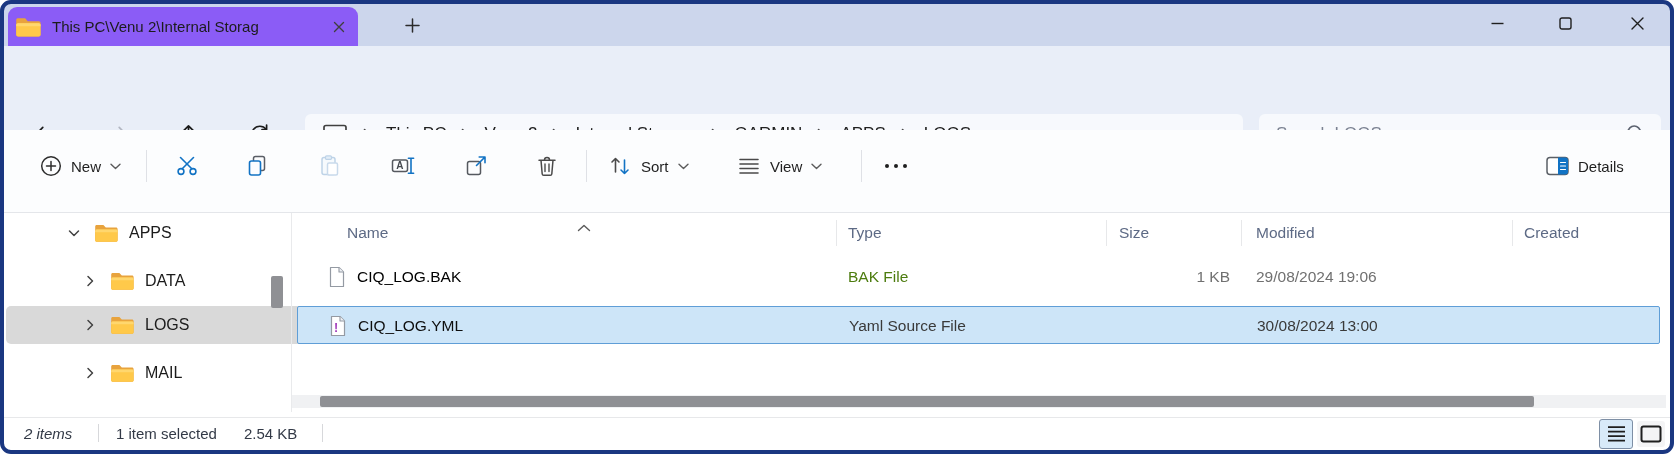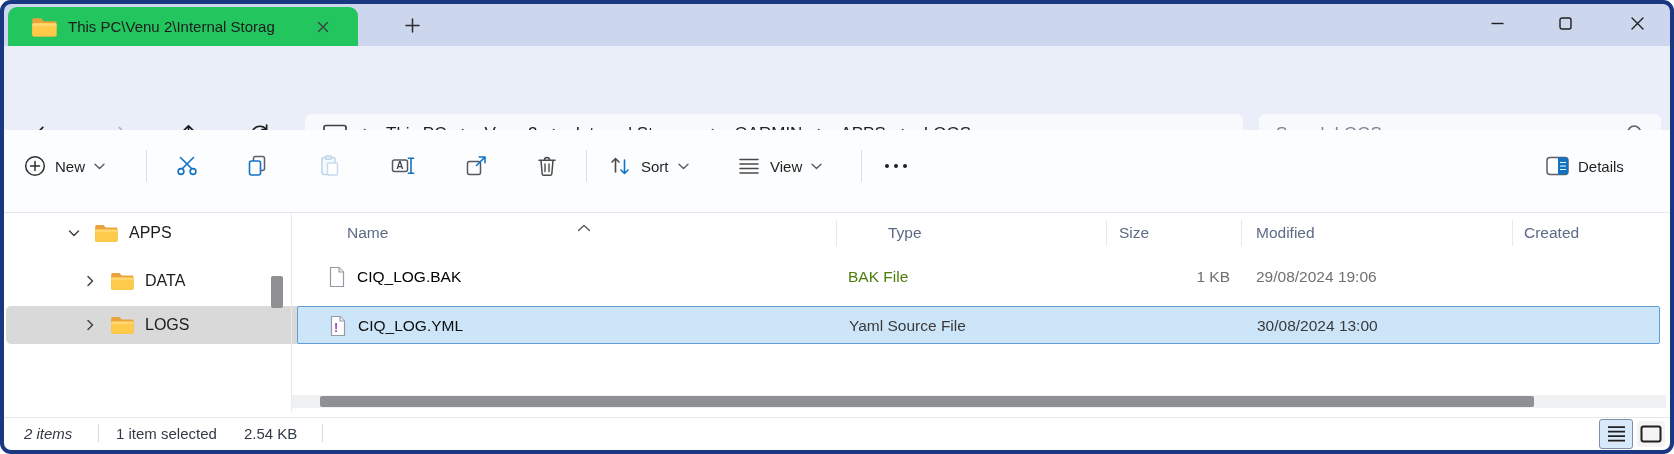--- a/index.html
+++ b/index.html
@@ -3,22 +3,22 @@
 <meta charset="utf-8">
 <style>
   html,body{margin:0;padding:0;background:#fff;}
   body{width:1674px;height:454px;position:relative;overflow:hidden;
        font-family:"Liberation Sans","DejaVu Sans",sans-serif;color:#1f1f1f;}
   .window{position:absolute;left:0;top:0;width:1674px;height:454px;border-radius:11px;overflow:hidden;background:#fff;}
   .frame{position:absolute;left:0;top:0;width:1674px;height:454px;border:4px solid #1a3781;border-radius:11px;box-sizing:border-box;pointer-events:none;z-index:60;}
 
   
   .tabbar{position:absolute;left:0;top:0;width:100%;height:46px;background:#ccd6ec;}
-  .tab{position:absolute;left:8px;top:7px;width:350px;height:39px;background:#22c55e;border-radius:9px 9px 0 0;
-       display:flex;align-items:center;padding:0 24px;box-sizing:border-box;}
+  .tab{position:absolute;left:8px;top:7px;width:350px;height:39px;background:#8b5cf6;border-radius:9px 9px 0 0;
+       display:flex;align-items:center;padding:0 8px;box-sizing:border-box;}
   .tab-title{margin-left:11px;font-size:15px;color:#1c1c1c;white-space:nowrap;overflow:hidden;width:226px;}
   .tab-close{margin-left:auto;width:22px;height:22px;display:flex;align-items:center;justify-content:center;border-radius:4px;}
   .newtab{position:absolute;left:398px;top:14px;width:28px;height:22px;display:flex;align-items:center;justify-content:center;}
   .wc{position:absolute;top:10px;width:42px;height:26px;display:flex;align-items:center;justify-content:center;}
 
   
   .navbar{position:absolute;left:0;top:46px;width:100%;height:84px;background:#e9eef8;}
   .navbtn{position:absolute;top:70px;width:36px;height:36px;display:flex;align-items:center;justify-content:center;border-radius:5px;}
   .crumbbar{position:absolute;left:305px;top:68px;width:938px;height:40px;background:#f7f9fd;border-radius:6px;
             display:flex;align-items:center;gap:15px;padding:0 17px;box-sizing:border-box;font-size:17px;color:#202020;}
@@ -192,21 +192,21 @@
         <svg width="20" height="20" viewBox="0 0 20 20">
           <circle cx="8.2" cy="8.2" r="6.2" fill="none" stroke="#5c6270" stroke-width="1.6"></circle>
           <path d="M12.8 12.8 L18 18" stroke="#5c6270" stroke-width="1.6" stroke-linecap="round"></path>
         </svg>
       </span>
     </div>
   </div>
 
   <div class="toolbar"></div>
 
-  <div class="tgroup" style="left:14px;align-items:center;">
+  <div class="tgroup" style="left:30px;align-items:center;">
     <svg width="22" height="22" viewBox="0 0 22 22">
       <circle cx="11" cy="11" r="9.3" fill="none" stroke="#2e2e2e" stroke-width="1.5"></circle>
       <path d="M11 6.5 V15.5 M6.5 11 H15.5" stroke="#2e2e2e" stroke-width="1.5" stroke-linecap="round"></path>
     </svg>
     <span class="tlabel">New</span>
     <svg width="11" height="7" viewBox="0 0 11 7">
         <path d="M1 1.3 L5.5 5.6 L10 1.3" fill="none" stroke="#5c5c5c" stroke-width="1.4" stroke-linecap="round" stroke-linejoin="round"></path>
       </svg>
   </div>
 
@@ -337,31 +337,46 @@
     <span class="tfold">
       <svg width="23" height="18" viewBox="0 0 23 18">
         <path d="M1.2 1 h7.2 l2.4 2.6 h10.2 c.9 0 1.6.7 1.6 1.6 V16 c0 1-.8 1.8-1.8 1.8 H2 C1 17.8 .2 17 .2 16 V2.6 C.2 1.7 1 1 1.2 1 Z" fill="#e8a33d"></path>
         <rect x="0.2" y="5.6" width="22.4" height="12.2" rx="1.6" fill="#ffc94a"></rect>
         <path d="M.2 7.2 c0-.9 .7-1.6 1.6-1.6 h19.2 c.9 0 1.6 .7 1.6 1.6 v1 H.2 Z" fill="#ffd76e"></path>
       </svg>
     </span>
     <span>LOGS</span>
   </div>
 
+  <div class="sideitem lvl2" style="top:354px;">
+    <span class="tchev">
+      <svg width="14" height="14" viewBox="0 0 14 14">
+          <path d="M5 2.5 L9.5 7 L5 11.5" fill="none" stroke="#424242" stroke-width="1.5" stroke-linecap="round" stroke-linejoin="round"></path>
+        </svg>
+    </span>
+    <span class="tfold">
+      <svg width="23" height="18" viewBox="0 0 23 18">
+        <path d="M1.2 1 h7.2 l2.4 2.6 h10.2 c.9 0 1.6.7 1.6 1.6 V16 c0 1-.8 1.8-1.8 1.8 H2 C1 17.8 .2 17 .2 16 V2.6 C.2 1.7 1 1 1.2 1 Z" fill="#e8a33d"></path>
+        <rect x="0.2" y="5.6" width="22.4" height="12.2" rx="1.6" fill="#ffc94a"></rect>
+        <path d="M.2 7.2 c0-.9 .7-1.6 1.6-1.6 h19.2 c.9 0 1.6 .7 1.6 1.6 v1 H.2 Z" fill="#ffd76e"></path>
+      </svg>
+    </span>
+    <span>MAIL</span>
+  </div>
 
   <div class="vscroll"></div>
   <div class="panediv"></div>
 
   <div class="sortcaret">
     <svg width="14" height="8" viewBox="0 0 14 8">
         <path d="M1.5 6.5 L7 1.5 L12.5 6.5" fill="none" stroke="#5a5a5a" stroke-width="1.4" stroke-linecap="round" stroke-linejoin="round"></path>
       </svg>
   </div>
   <div class="hdr" style="left:347px;">Name</div>
-  <div class="hdr" style="left:848px;margin-left:40px;">Type</div>
+  <div class="hdr" style="left:848px;">Type</div>
   <div class="hdr" style="left:1119px;">Size</div>
   <div class="hdr" style="left:1256px;">Modified</div>
   <div class="hdr" style="left:1524px;">Created</div>
   <div class="hdiv" style="left:836px;"></div>
   <div class="hdiv" style="left:1106px;"></div>
   <div class="hdiv" style="left:1241px;"></div>
   <div class="hdiv" style="left:1512px;"></div>
 
   <div class="row" style="top:258px;">
     <span class="fico">

